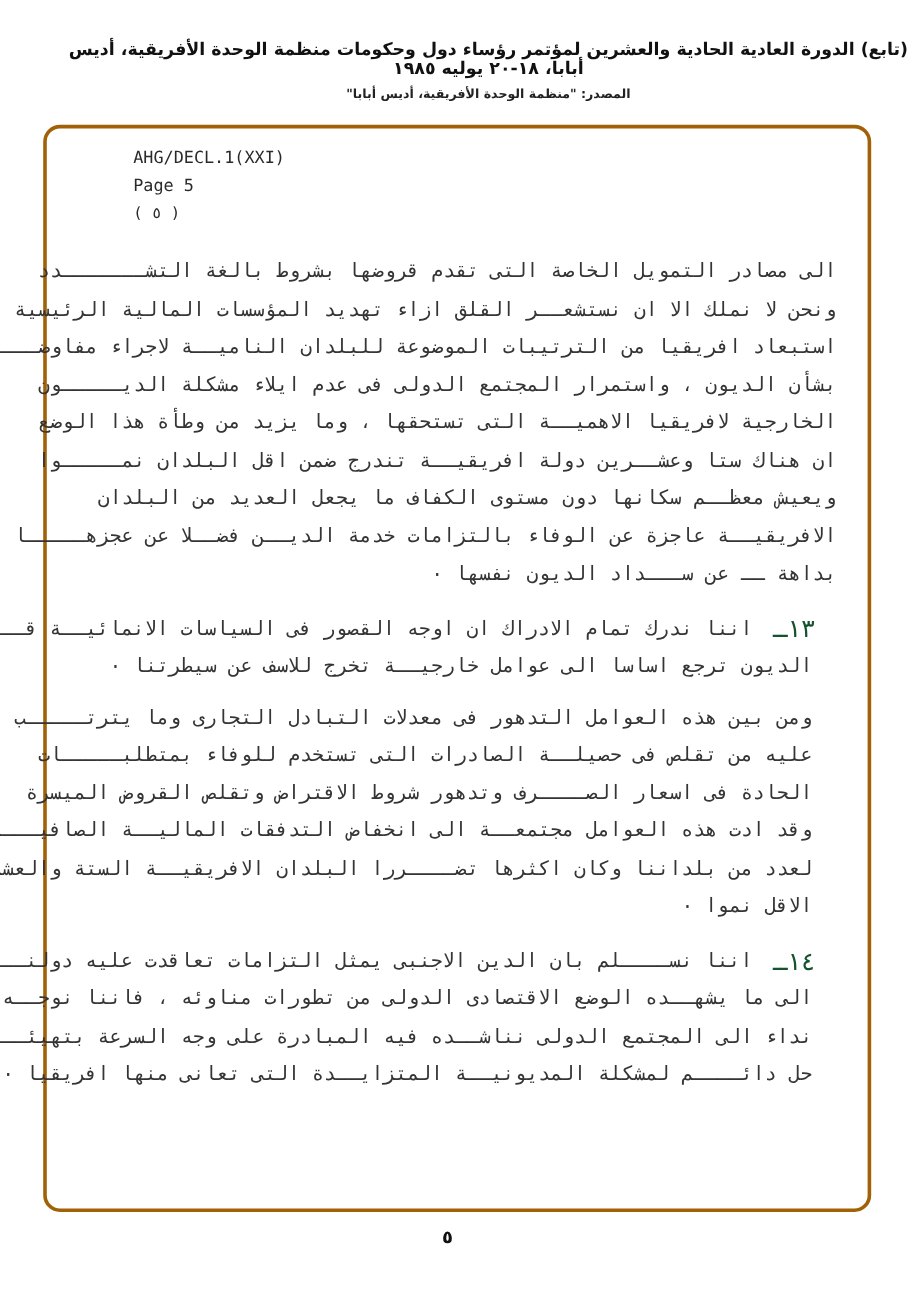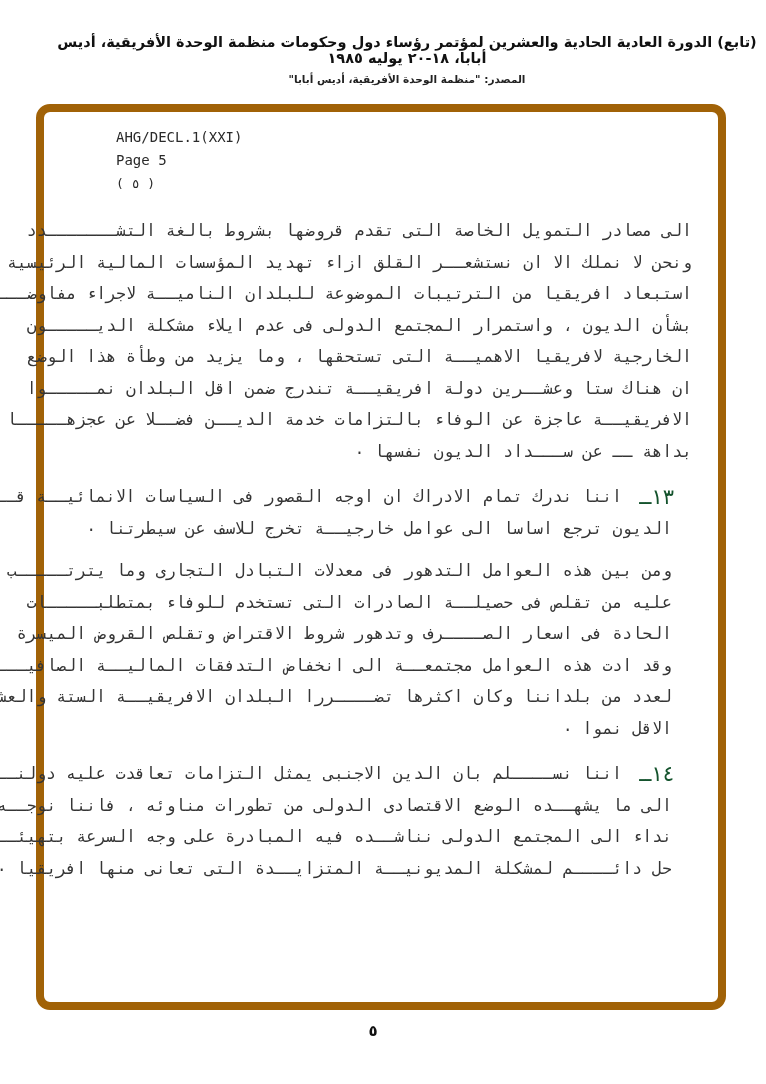--- a/index.html
+++ b/index.html
@@ -7,21 +7,21 @@
               font-family:"DejaVu Sans", sans-serif; }
   .page { position:relative; width:766px; height:1084px; background:#fff; color:#1f1f1f; }
 
   
   .top-header { position:absolute; top:34px; left:0; width:766px; text-align:center; direction:rtl;padding-left:48px; }
   .top-header .h1 { font-size:14.5px; font-weight:bold; color:#111; letter-spacing:0; }
   .top-header .h2 { font-size:10.5px; font-weight:bold; color:#222; margin-top:7px; }
 
   
   .green-box { position:absolute; left:36px; top:104px; width:690px; height:906px;
-               border:8px solid #a16207; border-radius:14px; background:transparent; }
+               border:3px solid #a16207; border-radius:14px; background:transparent; }
 
   
   .doc-ref-block { position:absolute; left:72px; top:14px;
                    font-family:"DejaVu Sans Mono","Liberation Mono",monospace;
                    font-size:14px; color:#2a2a2a; line-height:23px; }
   .doc-ref-block .ar-page { padding-right:10px; font-size:13px; }
 
   
   .doc-body { position:absolute; top:104px; right:26px; left:22px; direction:rtl;
               font-size:16.5px; line-height:31.5px; color:#353535; }
@@ -56,20 +56,21 @@
 
     <div class="doc-body">
         <div class="paragraph">
           <div class="para-lines">
             <div class="text-line">الى مصادر التمويل الخاصة التى تقدم قروضها بشروط بالغة التشـــــــدد</div>
             <div class="text-line">ونحن لا نملك الا ان نستشعــر القلق ازاء تهديد المؤسسات المالية الرئيسية</div>
             <div class="text-line">استبعاد افريقيا من الترتيبات الموضوعة للبلدان الناميــة لاجراء مفاوضـــات</div>
             <div class="text-line">بشأن الديون ،  واستمرار المجتمع الدولى فى عدم ايلاء  مشكلة الديـــــون</div>
             <div class="text-line">الخارجية لافريقيا الاهميــة التى تستحقها ،  وما يزيد من وطأة هذا الوضع</div>
             <div class="text-line">ان هناك ستا وعشــرين دولة افريقيــة تندرج ضمن اقل البلدان نمـــــوا</div>
+            <div class="text-line">ويعيش معظــم سكانها دون مستوى الكفاف ما يجعل العديد من البلدان</div>
             <div class="text-line">الافريقيــة عاجزة عن الوفاء بالتزامات خدمة الديــن فضــلا عن عجزهـــــا</div>
             <div class="text-line">بداهة ــ عن ســـداد الديون نفسها ·</div>
           </div>
         </div>
         <div class="paragraph numbered indented">
           <span class="para-number">١٣ــ</span>
           <div class="para-lines">
             <div class="text-line">اننا ندرك تمام الادراك ان اوجه القصور فى السياسات الانمائيــة قـــــد</div>
             <div class="text-line">الديون ترجع اساسا الى عوامل خارجيــة تخرج للاسف عن سيطرتنا ·</div>
           </div>

